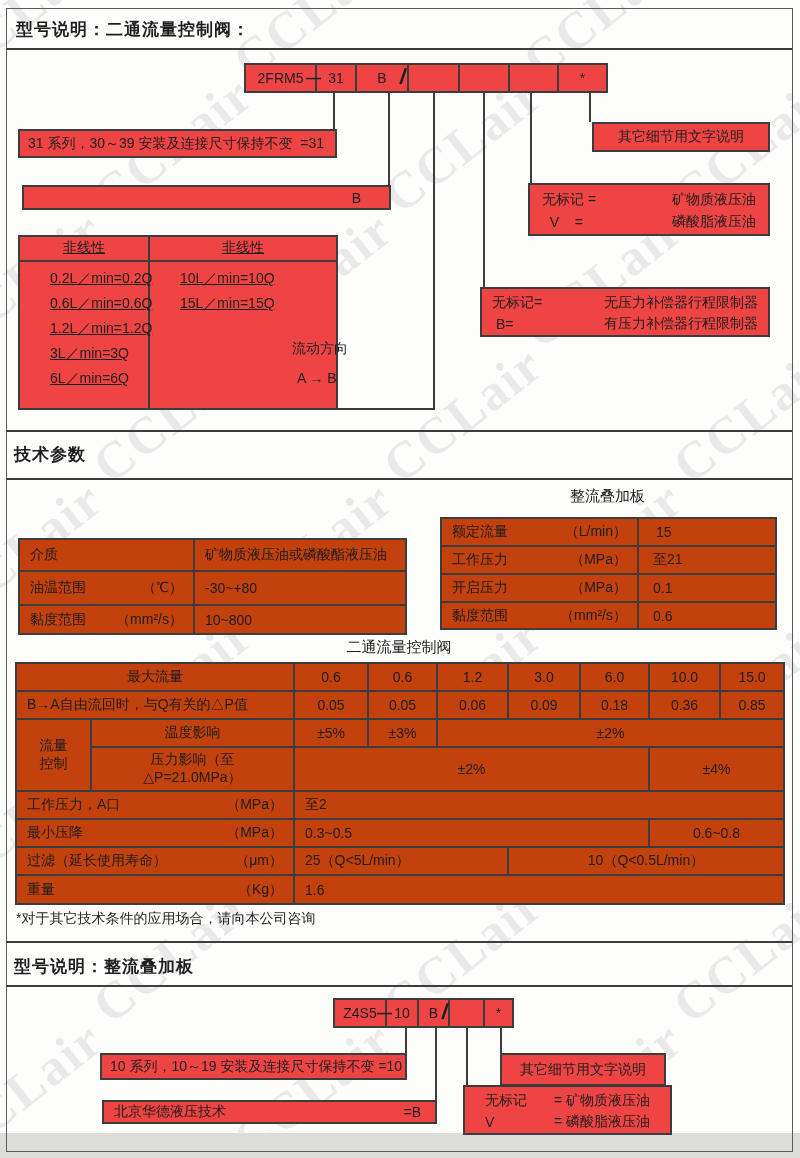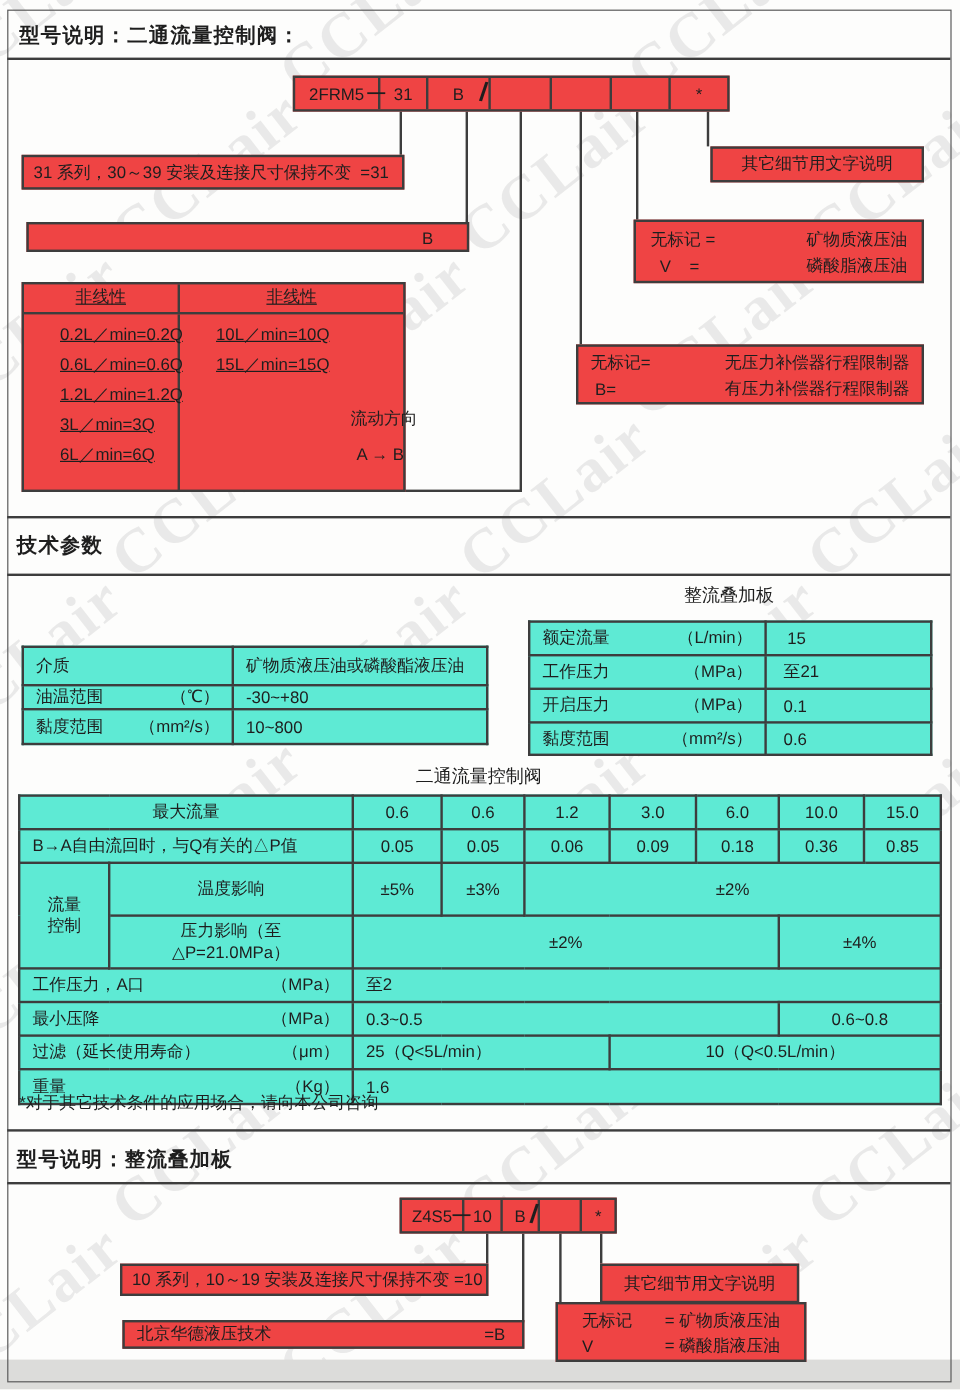--- a/index.html
+++ b/index.html
@@ -17,21 +17,21 @@
   .box{position:absolute;border:2px solid #3d3d3d;background:#ef4444;box-sizing:border-box;z-index:4;}
   .mc-row{display:flex;align-items:stretch;}
   .mc-cell{box-sizing:border-box;display:flex;align-items:center;justify-content:center;
            font-size:14px;font-weight:500;}
   .mc-cell + .mc-cell{border-left:2px solid #3d3d3d;}
   .sep{position:absolute;font-size:15px;font-weight:600;background:transparent;z-index:5;}
   .note-line{display:flex;justify-content:space-between;align-items:center;font-size:14px;}
   .note-line .l{white-space:pre;}
   .note-line .r{white-space:pre;}
   .center-text{display:flex;align-items:center;justify-content:center;font-size:14px;}
-  table{border-collapse:collapse;background:#5eead4;table-layout:fixed;}
+  table{border-collapse:collapse;background:#c2410c;table-layout:fixed;}
   td{border:2px solid #3d3d3d;font-size:14px;padding:0;overflow:hidden;}
   .lbl{display:flex;justify-content:space-between;align-items:center;padding:0 10px;}
   .lbl .u{white-space:pre;}
   .padl{padding-left:10px;}
   .tc{text-align:center;}
   .nl-head{display:flex;border-bottom:2px solid #3d3d3d;box-sizing:border-box;}
   .nl-head div{box-sizing:border-box;height:23px;line-height:21px;text-align:center;font-size:14px;font-weight:500;}
   .nl-body{display:flex;box-sizing:border-box;}
   .nl-col{box-sizing:border-box;padding-left:18px;}
   .nl-item{height:25px;line-height:25px;font-size:14px;padding-left:12px;white-space:pre;}
@@ -172,21 +172,21 @@
     <tbody>
         <tr style="height:32px;">
       <td>
             <div class="lbl">
               <span>介质</span>
               <span class="u"></span>
             </div>
           </td>
       <td class="padl">矿物质液压油或磷酸酯液压油</td>
     </tr>
-    <tr style="height:20px;">
+    <tr style="height:34px;">
       <td>
             <div class="lbl">
               <span>油温范围</span>
               <span class="u">（℃）</span>
             </div>
           </td>
       <td class="padl">-30~+80</td>
     </tr>
     <tr style="height:29px;">
       <td>
@@ -273,21 +273,21 @@
     <tr style="height:28px;">
       <td colspan="2" class="padl">B→A自由流回时，与Q有关的△P值</td>
       <td class="tc">0.05</td>
       <td class="tc">0.05</td>
       <td class="tc">0.06</td>
       <td class="tc">0.09</td>
       <td class="tc">0.18</td>
       <td class="tc">0.36</td>
       <td class="tc">0.85</td>
     </tr>
-    <tr style="height:44px;margin-top:12px;">
+    <tr style="height:28px;margin-top:12px;">
       <td rowspan="2" class="tc">
         <div>流量</div>
         <div>控制</div>
       </td>
       <td class="tc">温度影响</td>
       <td class="tc">±5%</td>
       <td class="tc">±3%</td>
       <td colspan="5" class="tc">±2%</td>
     </tr>
     <tr style="height:44px;">

